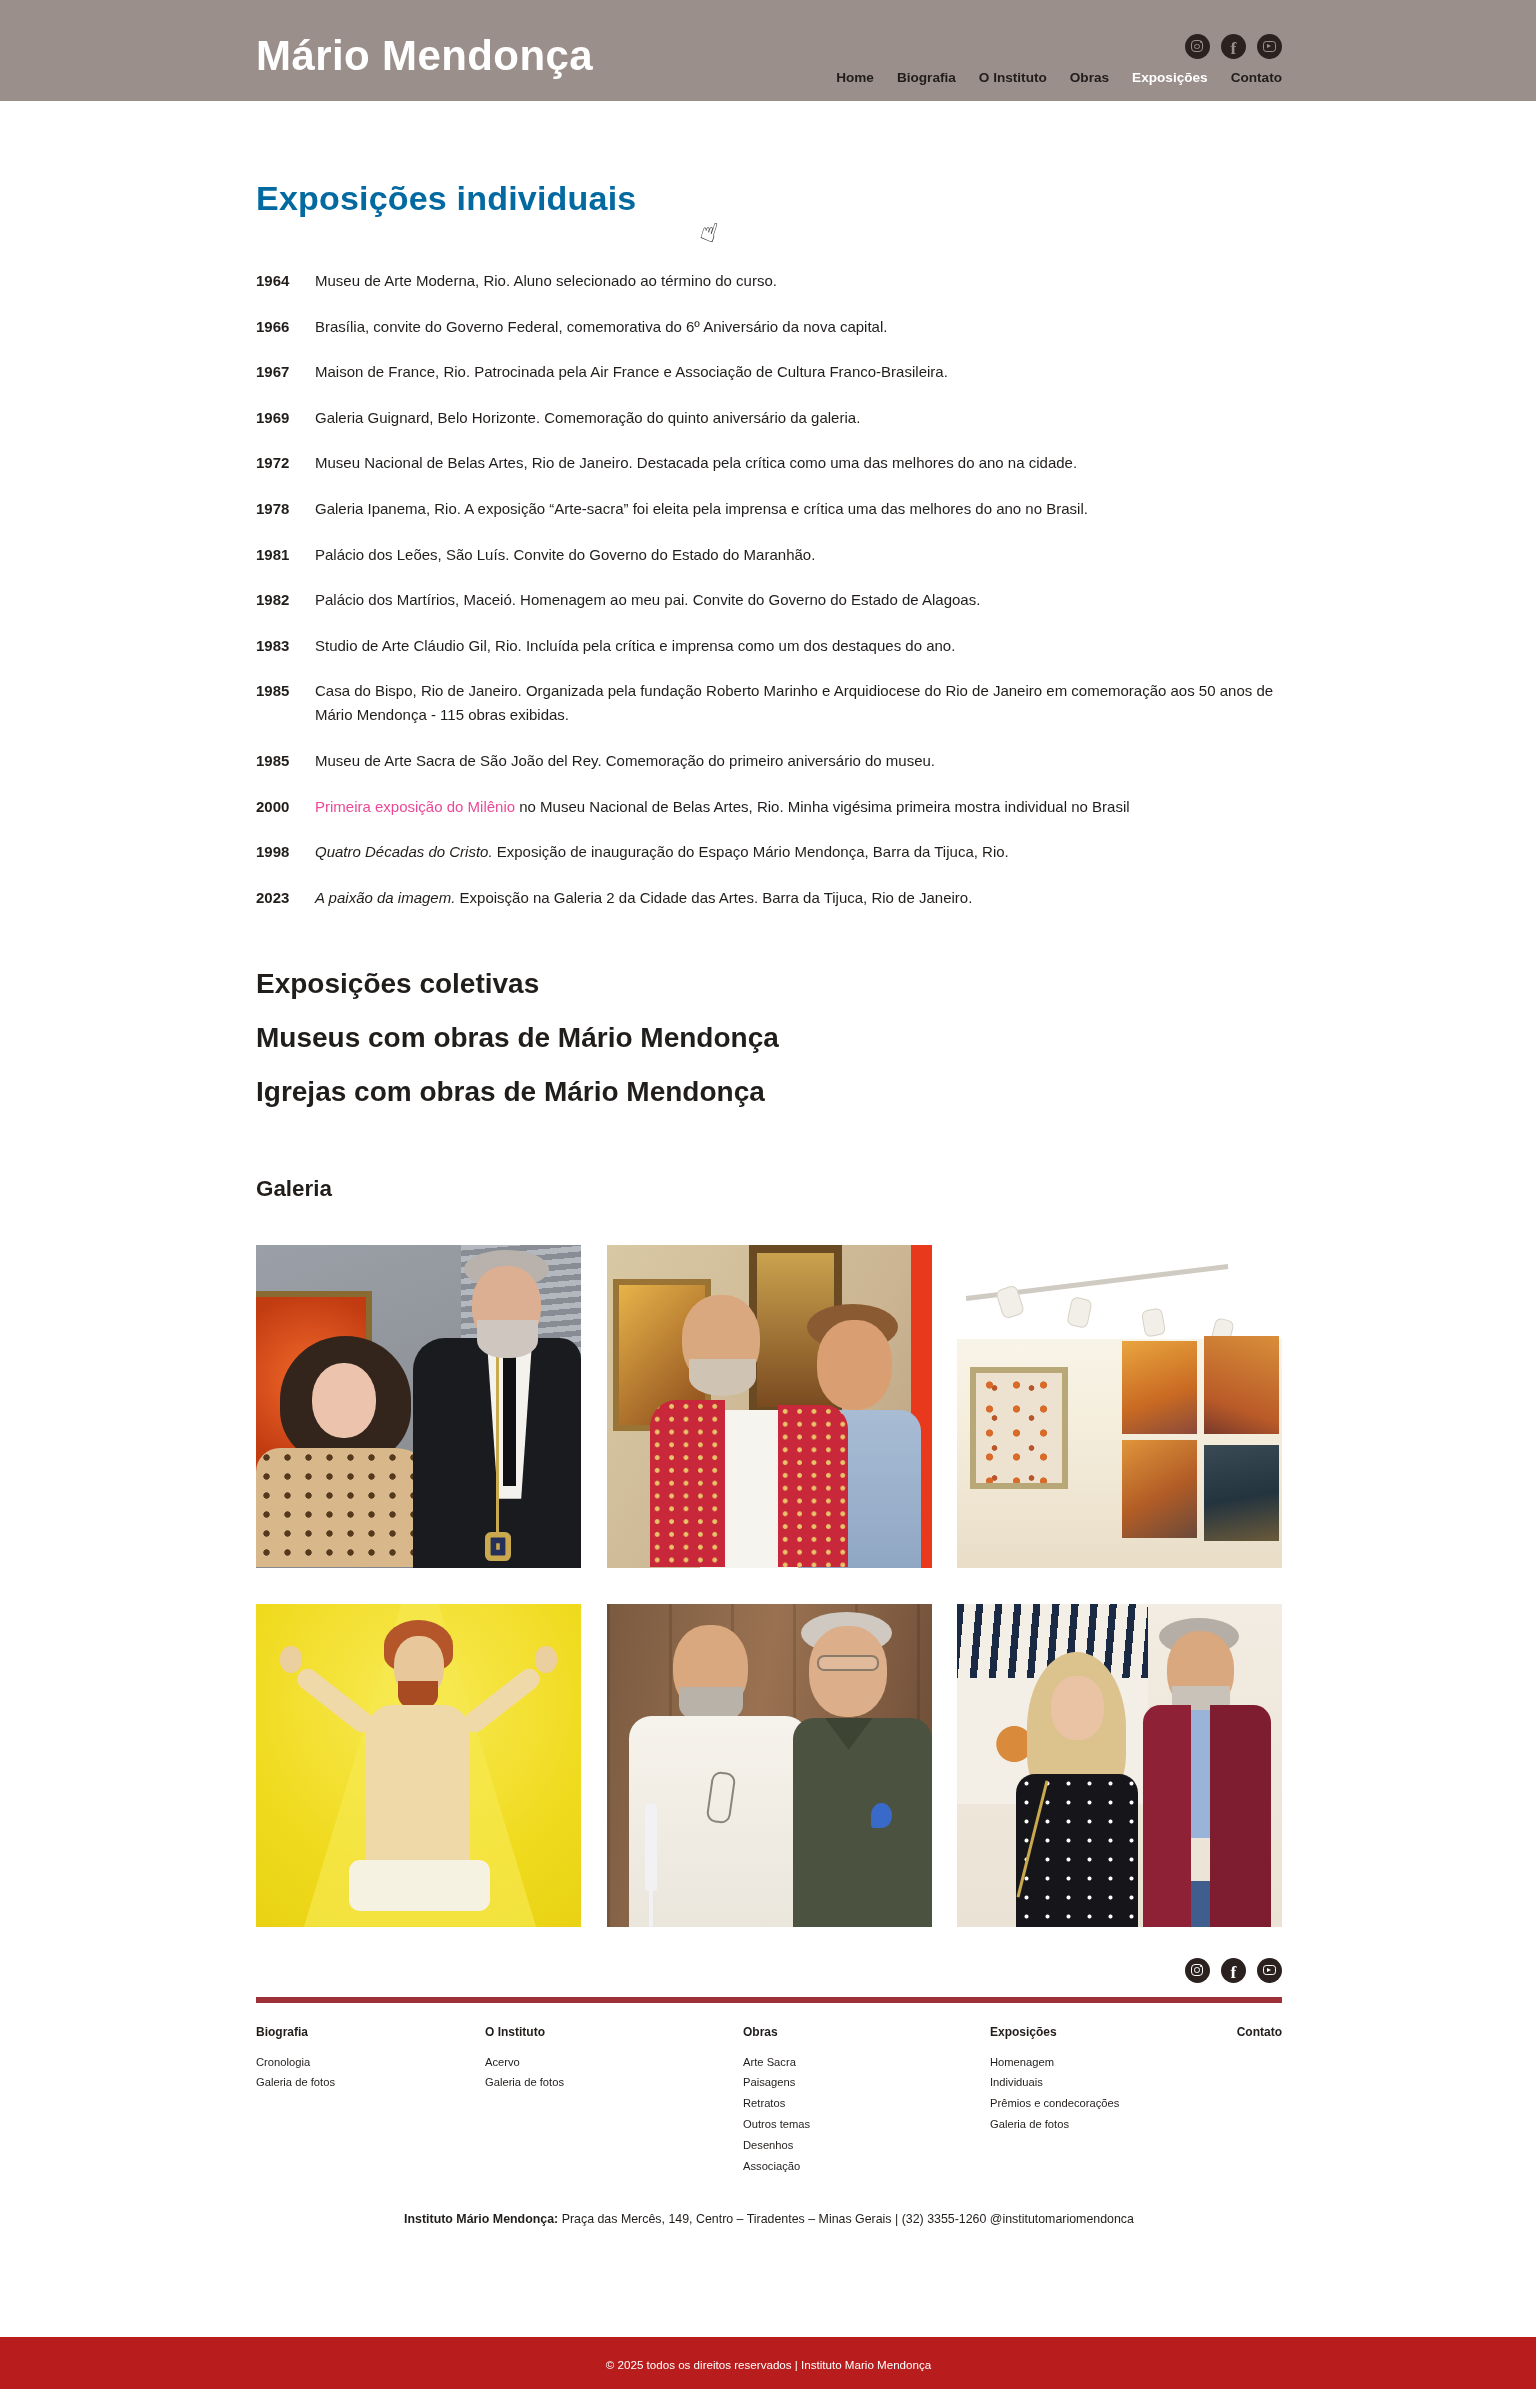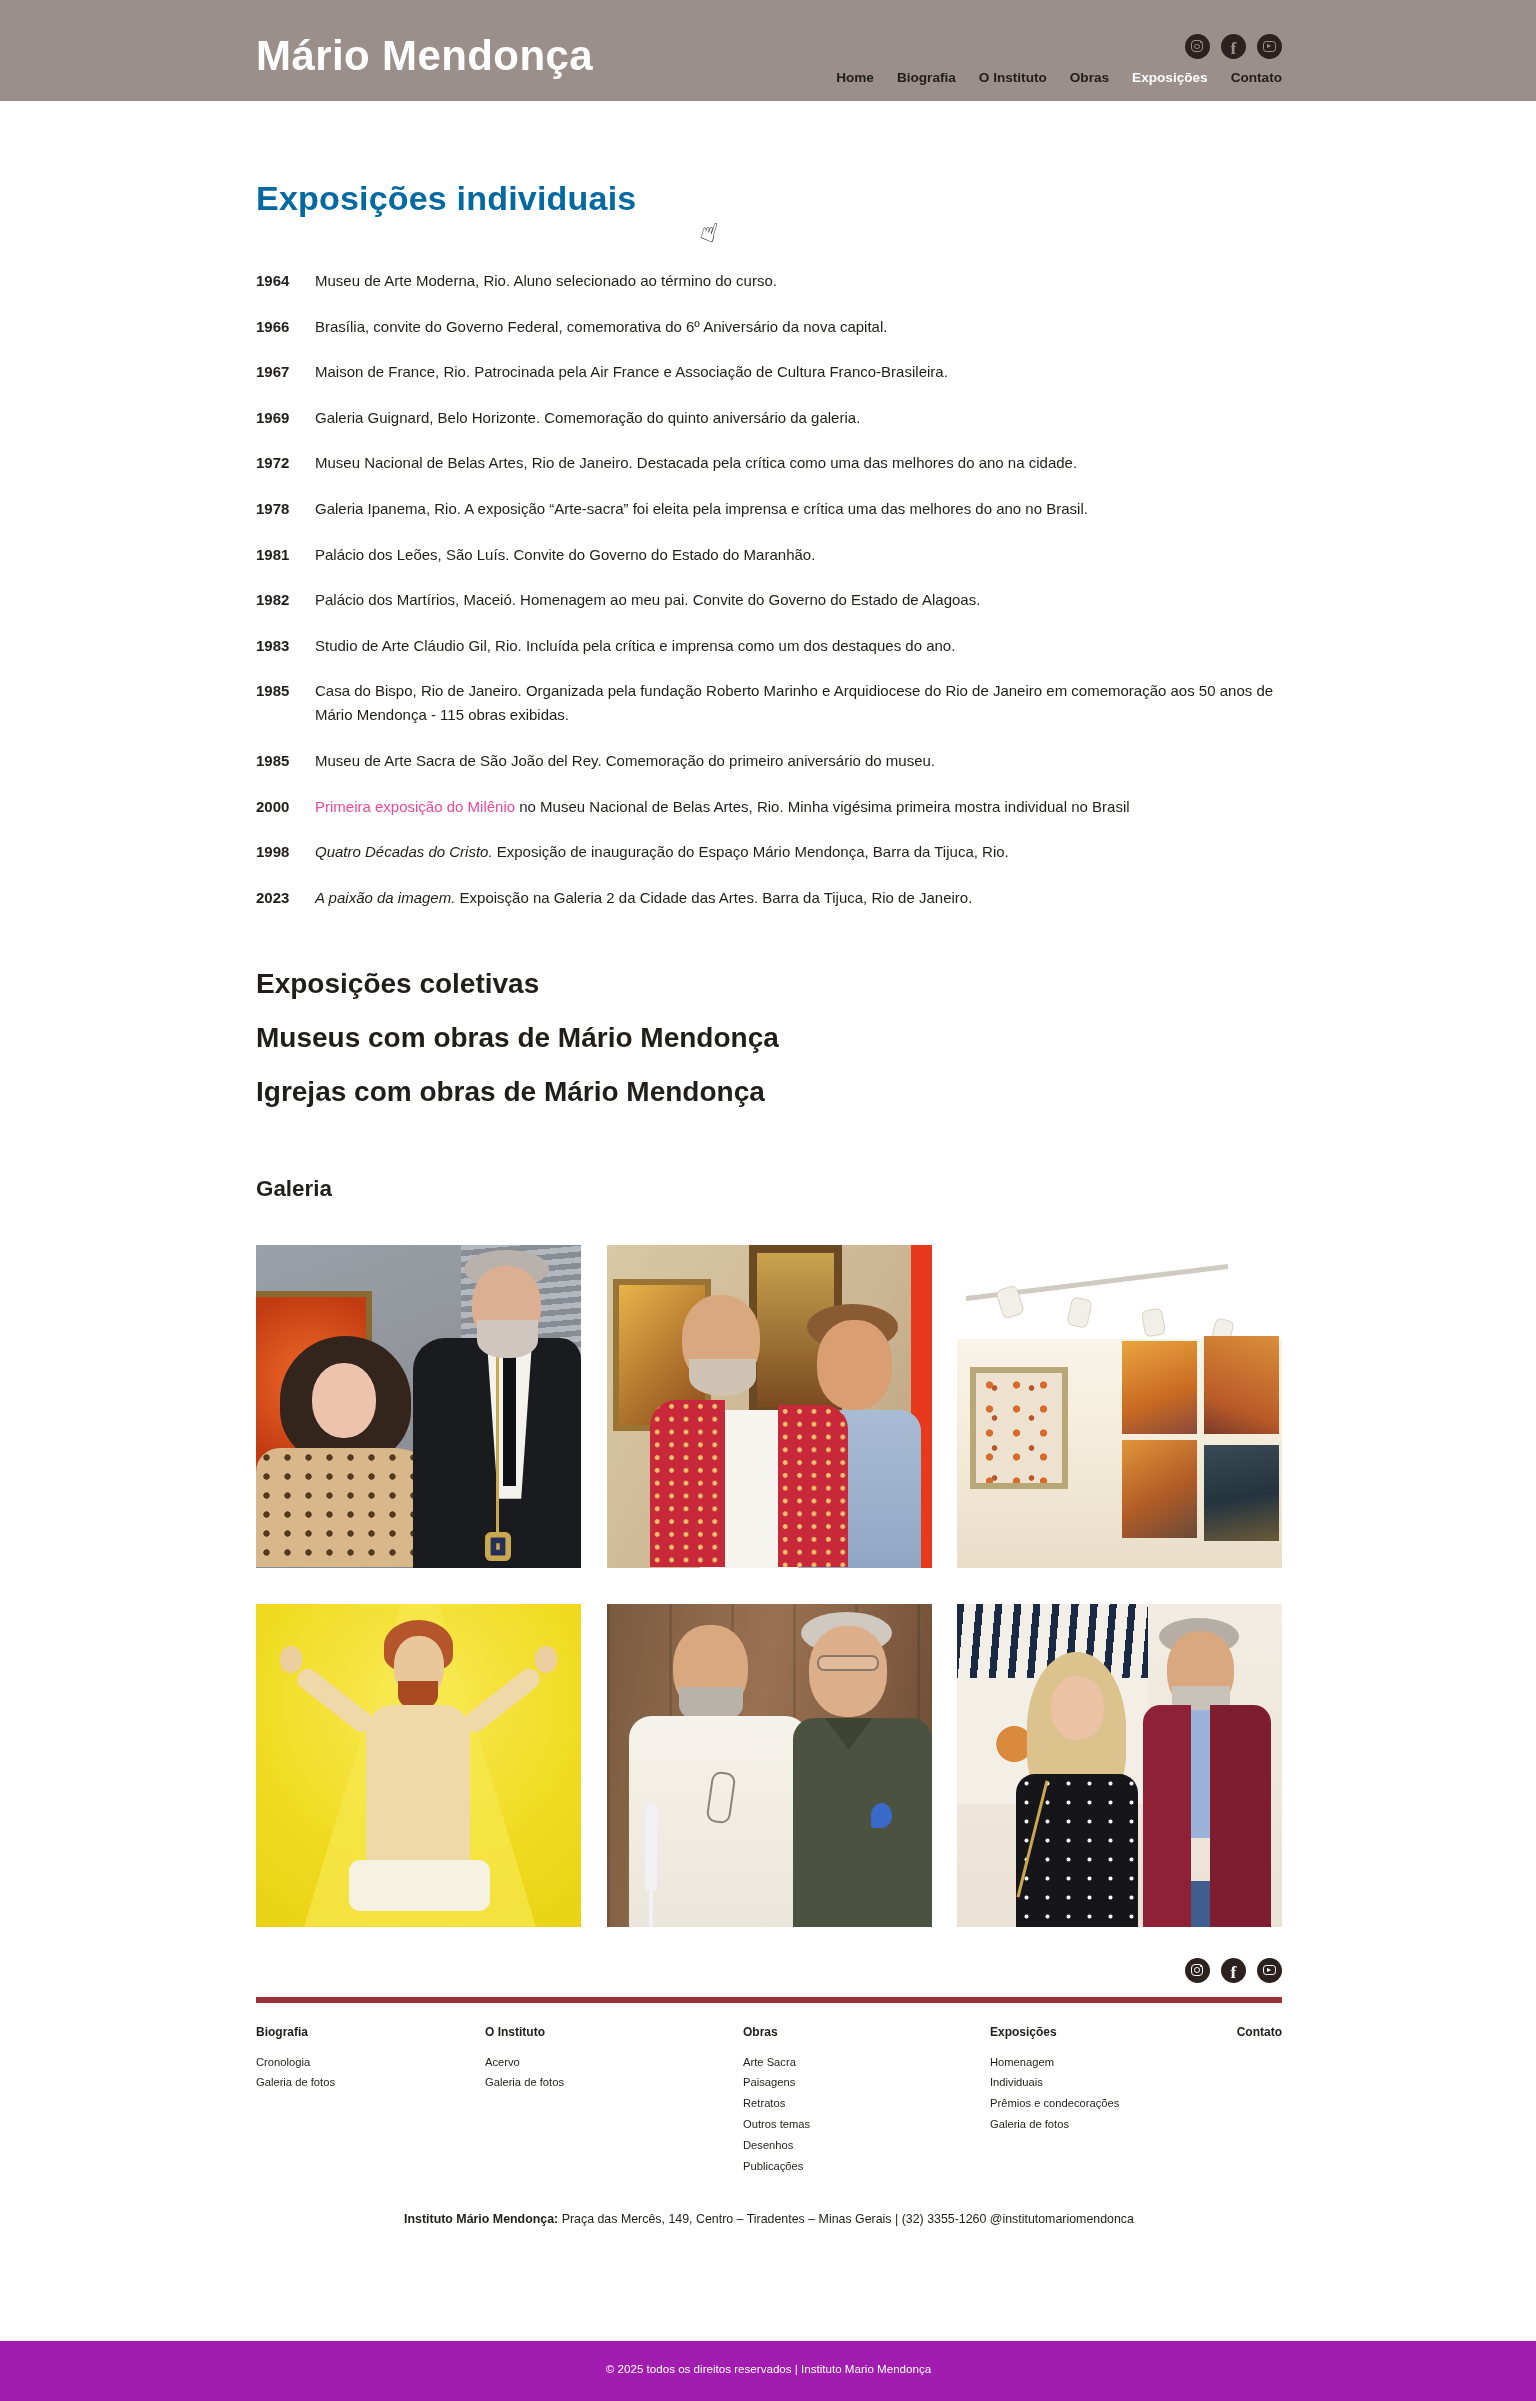--- a/index.html
+++ b/index.html
@@ -62,21 +62,21 @@
 
   
   .social-bottom { margin-top:31px; display:flex; justify-content:flex-end; }
   .divider { margin-top:14.4px; width:1026px; height:5.6px; background:#9d3038; }
   .footer-nav { position:relative; margin-top:22.4px; height:160px; font-size:11.2px; }
   .fcol { position:absolute; top:0; }
   .fcol .ftitle { font-size:12px; font-weight:700; margin-bottom:17.6px; cursor:pointer; }
   .fcol .flink { display:block; line-height:11.2px; margin-bottom:9.6px; cursor:pointer; color:#211d1b; text-decoration:none; }
   .address { margin-top:27px; text-align:center; font-size:12.4px; }
   .address b { font-weight:700; }
-  .bottom-bar { position:absolute; left:0; bottom:0; width:1537px; height:60px; background:#a21caf; color:#ffffff; text-align:center; font-size:11.6px; padding-top:21px; }
+  .bottom-bar { position:absolute; left:0; bottom:12px; width:1537px; height:52px; background:#b91c1c; color:#ffffff; text-align:center; font-size:11.6px; padding-top:21px; }
 </style>
 </head>
 <body>
 
 <div class="header">
   <div class="site-title">Mário Mendonça</div>
 
   <div class="social-row social-top">
     <div class="icon-circle" title="Instagram">
       <div class="ig-box"></div>
@@ -293,21 +293,21 @@
       <span class="flink">Acervo</span>
       <span class="flink">Galeria de fotos</span>
     </div>
     <div class="fcol" style="left:487px;">
       <div class="ftitle">Obras</div>
       <span class="flink">Arte Sacra</span>
       <span class="flink">Paisagens</span>
       <span class="flink">Retratos</span>
       <span class="flink">Outros temas</span>
       <span class="flink">Desenhos</span>
-      <span class="flink">Publicações</span>
+      <span class="flink">Associação</span>
     </div>
     <div class="fcol" style="left:734px;">
       <div class="ftitle">Exposições</div>
       <span class="flink">Homenagem</span>
       <span class="flink">Individuais</span>
       <span class="flink">Prêmios e condecorações</span>
       <span class="flink">Galeria de fotos</span>
     </div>
     <div class="fcol" style="right:0;">
       <div class="ftitle">Contato</div>

